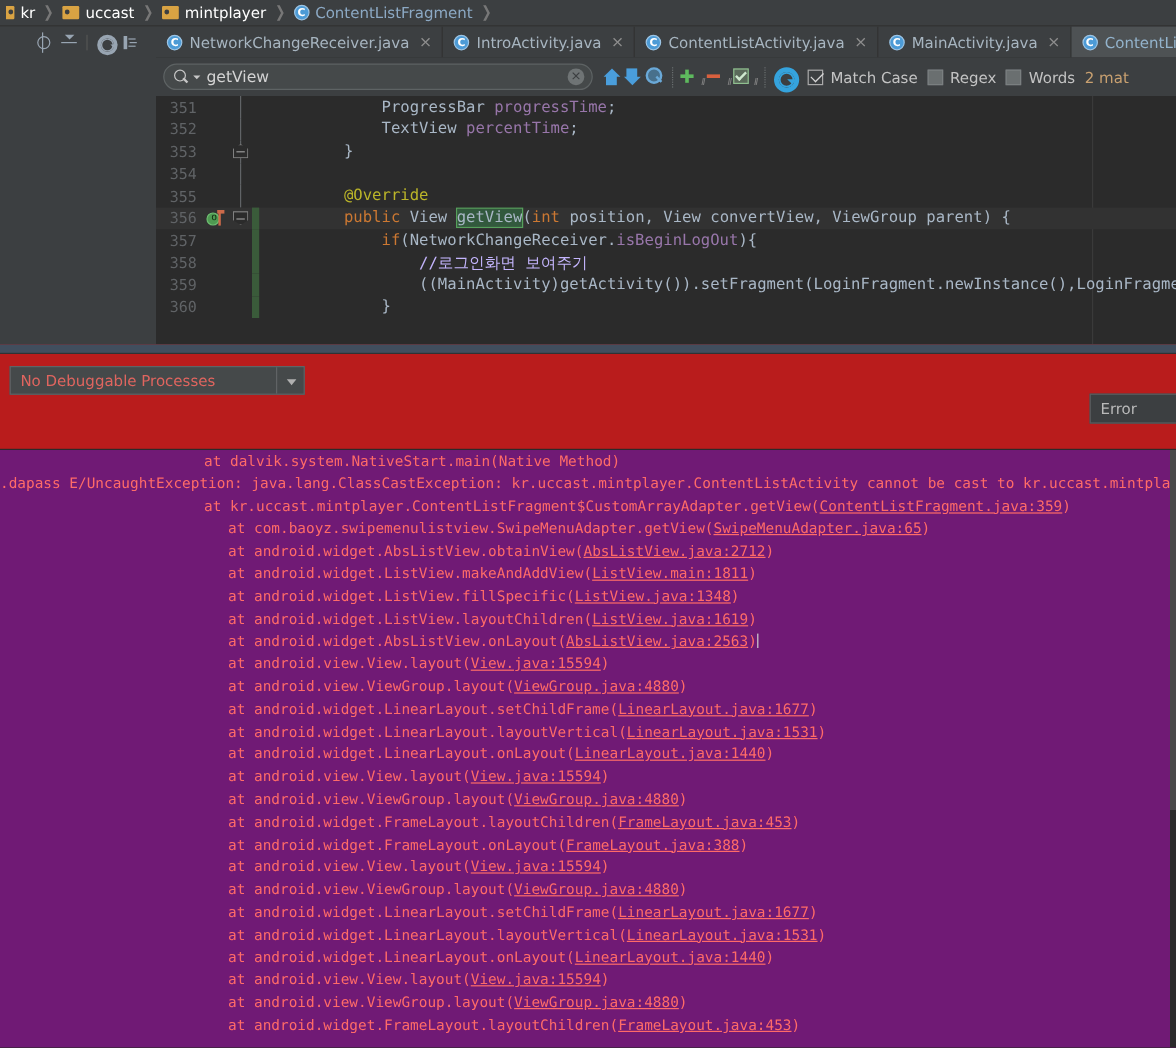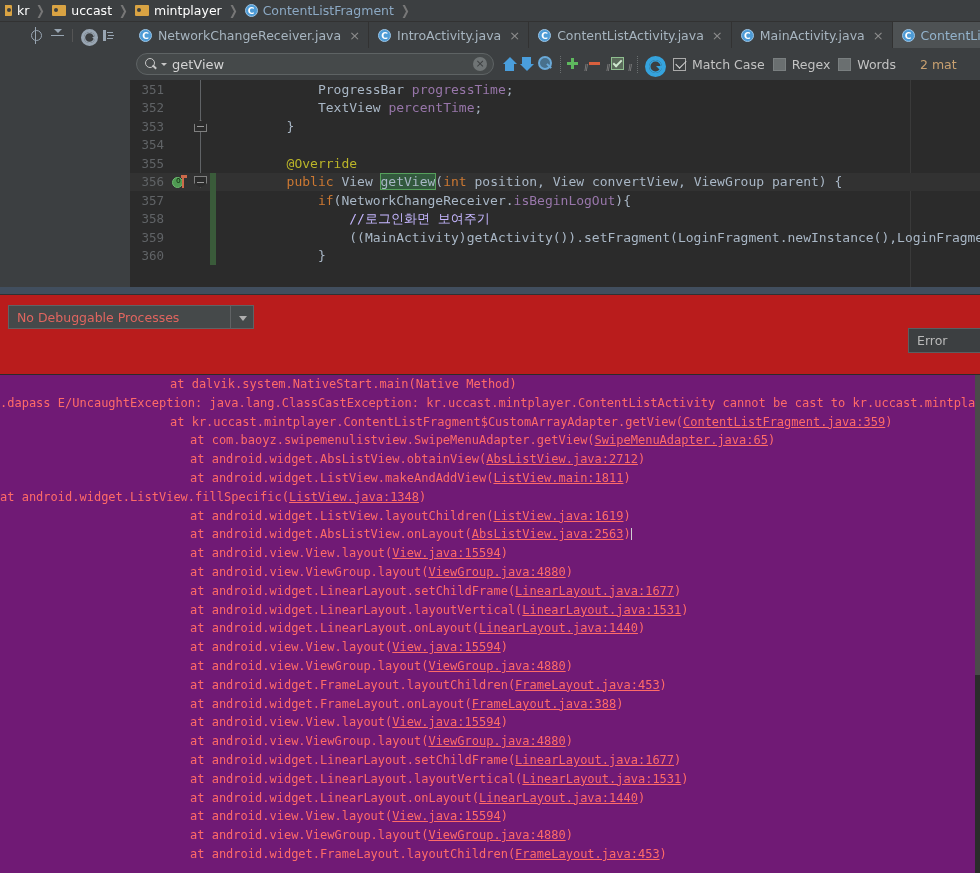--- a/index.html
+++ b/index.html
@@ -222,21 +222,21 @@
     width: 13px; height: 13px; background: #6a6f70; border:1px solid #7a7f80;
     position: relative;
   }
   .chk.on { background:#3c3f41; border-color:#aaa; }
   .chk.on::after{
     content:''; position:absolute; left:2px; top:1px; width:9px;height:5px;
     border-left:1.8px solid #d8d8d8; border-bottom:1.8px solid #d8d8d8;
     transform:rotate(-45deg);
   }
   .chk-lbl { color:#c3c3c3; font-size:12.5px; }
-  .match-count { color:#c8a070; font-size:12.5px; margin-left:24px; white-space:nowrap; flex:none;}
+  .match-count { color:#c8a070; font-size:12.5px; margin-left:8px; white-space:nowrap; flex:none;}
 
   
   .editor {
     position: absolute; left: 130px; top: 80px; right: 0; height: 207px;
     background: #2b2b2b;
     overflow: hidden;
     font-family: "DejaVu Sans Mono", monospace;
     font-size: 13px;
   }
   .code-row { height: 18.5px; display: flex; align-items: center; position: relative; }
@@ -546,21 +546,21 @@
 </div>
 
 <div class="logcat">
   <div id="loglines">
       <div class="log-line" style="padding-left: 170px;"><span>at dalvik.system.NativeStart.main(Native Method)</span></div>
       <div class="log-line" style="padding-left: 0px;"><span>.dapass E/UncaughtException: java.lang.ClassCastException: kr.uccast.mintplayer.ContentListActivity cannot be cast to kr.uccast.mintplayer.MainActivity</span></div>
       <div class="log-line" style="padding-left: 170px;"><span>at kr.uccast.mintplayer.ContentListFragment$CustomArrayAdapter.getView(</span><span class="lnk">ContentListFragment.java:359</span><span>)</span></div>
       <div class="log-line" style="padding-left: 190px;"><span>at com.baoyz.swipemenulistview.SwipeMenuAdapter.getView(</span><span class="lnk">SwipeMenuAdapter.java:65</span><span>)</span></div>
       <div class="log-line" style="padding-left: 190px;"><span>at android.widget.AbsListView.obtainView(</span><span class="lnk">AbsListView.java:2712</span><span>)</span></div>
       <div class="log-line" style="padding-left: 190px;"><span>at android.widget.ListView.makeAndAddView(</span><span class="lnk">ListView.main:1811</span><span>)</span></div>
-      <div class="log-line" style=""><span>at android.widget.ListView.fillSpecific(</span><span class="lnk">ListView.java:1348</span><span>)</span></div>
+      <div class="log-line" style="padding-left: 190px;"><span>at android.widget.ListView.fillSpecific(</span><span class="lnk">ListView.java:1348</span><span>)</span></div>
       <div class="log-line" style="padding-left: 190px;"><span>at android.widget.ListView.layoutChildren(</span><span class="lnk">ListView.java:1619</span><span>)</span></div>
       <div class="log-line" style="padding-left: 190px;"><span>at android.widget.AbsListView.onLayout(</span><span class="lnk">AbsListView.java:2563</span><span>)</span><span class="log-caret"></span></div>
       <div class="log-line" style="padding-left: 190px;"><span>at android.view.View.layout(</span><span class="lnk">View.java:15594</span><span>)</span></div>
       <div class="log-line" style="padding-left: 190px;"><span>at android.view.ViewGroup.layout(</span><span class="lnk">ViewGroup.java:4880</span><span>)</span></div>
       <div class="log-line" style="padding-left: 190px;"><span>at android.widget.LinearLayout.setChildFrame(</span><span class="lnk">LinearLayout.java:1677</span><span>)</span></div>
       <div class="log-line" style="padding-left: 190px;"><span>at android.widget.LinearLayout.layoutVertical(</span><span class="lnk">LinearLayout.java:1531</span><span>)</span></div>
       <div class="log-line" style="padding-left: 190px;"><span>at android.widget.LinearLayout.onLayout(</span><span class="lnk">LinearLayout.java:1440</span><span>)</span></div>
       <div class="log-line" style="padding-left: 190px;"><span>at android.view.View.layout(</span><span class="lnk">View.java:15594</span><span>)</span></div>
       <div class="log-line" style="padding-left: 190px;"><span>at android.view.ViewGroup.layout(</span><span class="lnk">ViewGroup.java:4880</span><span>)</span></div>
       <div class="log-line" style="padding-left: 190px;"><span>at android.widget.FrameLayout.layoutChildren(</span><span class="lnk">FrameLayout.java:453</span><span>)</span></div>

